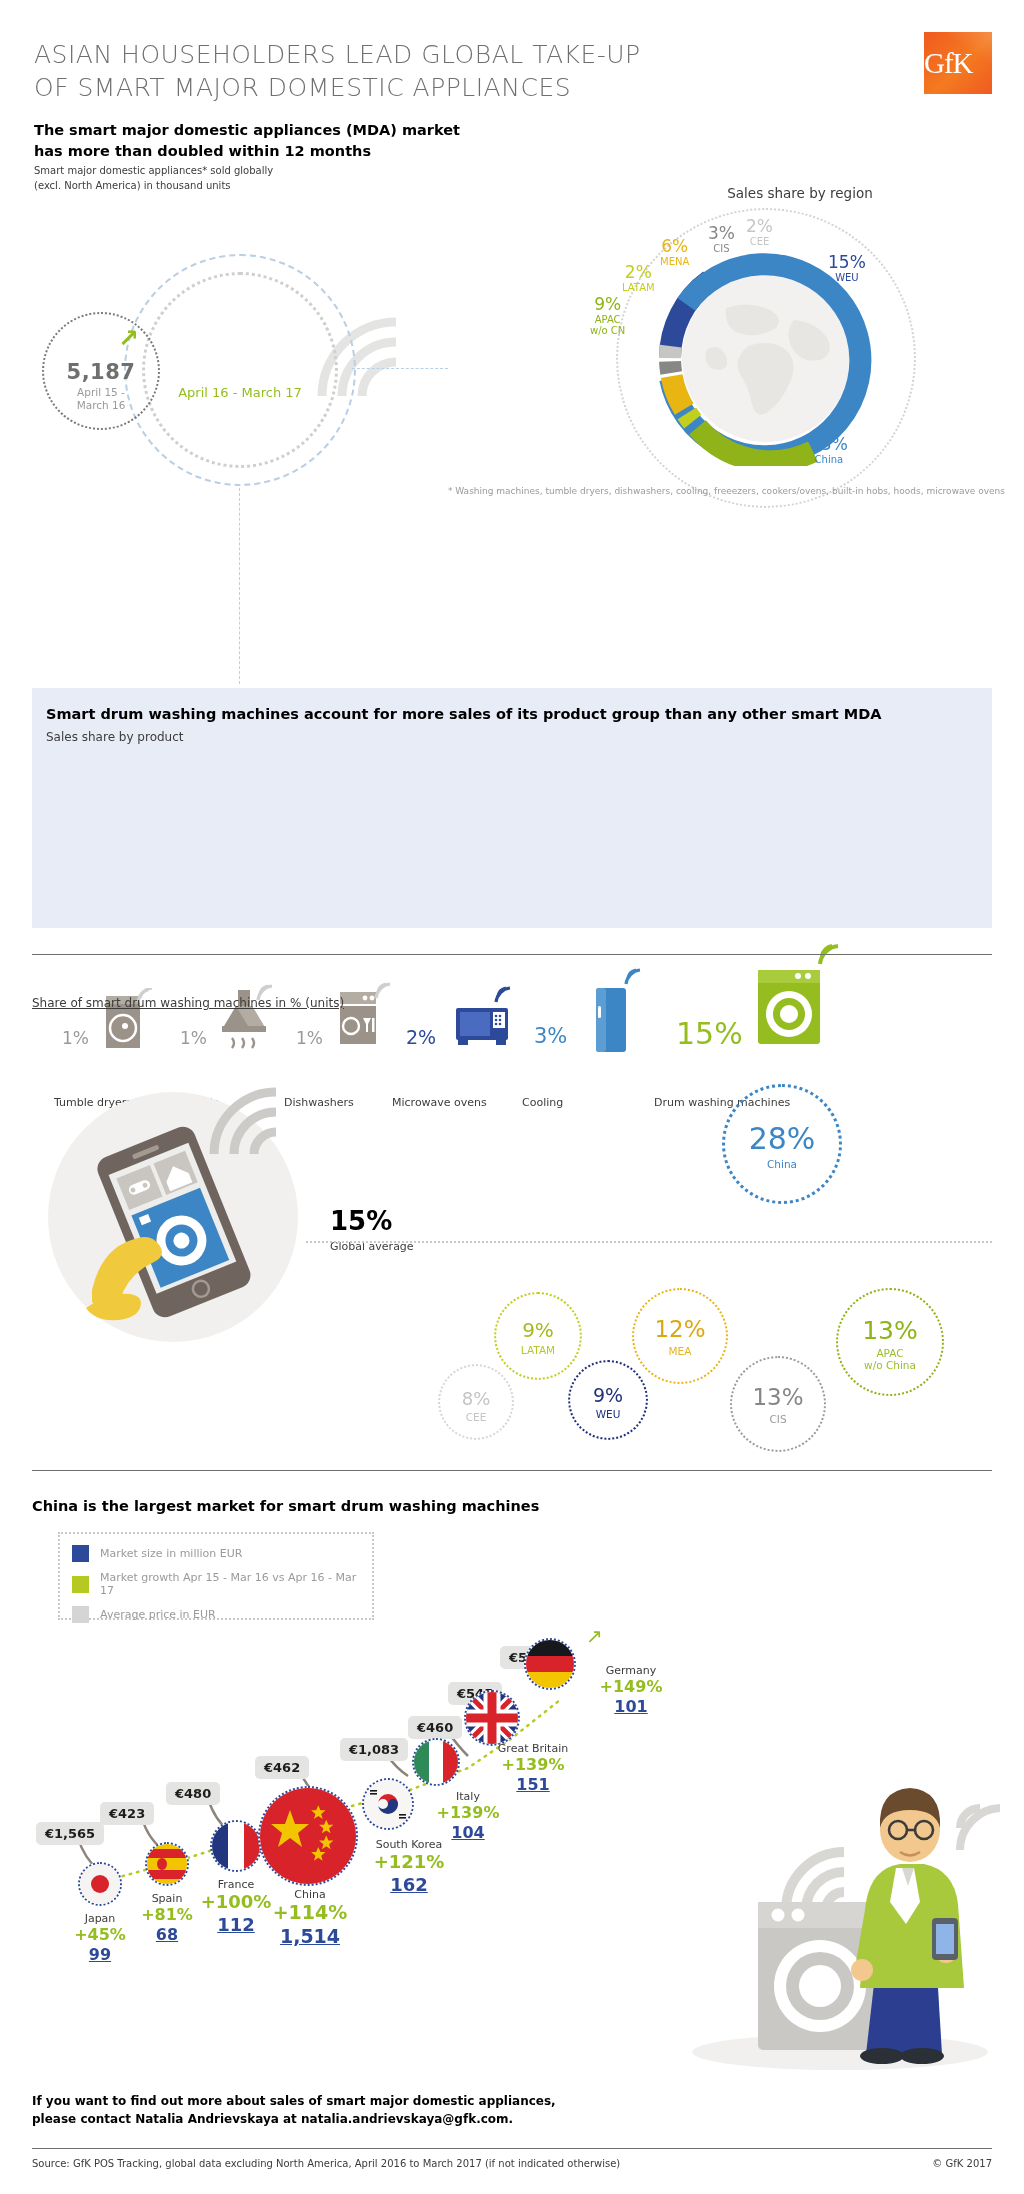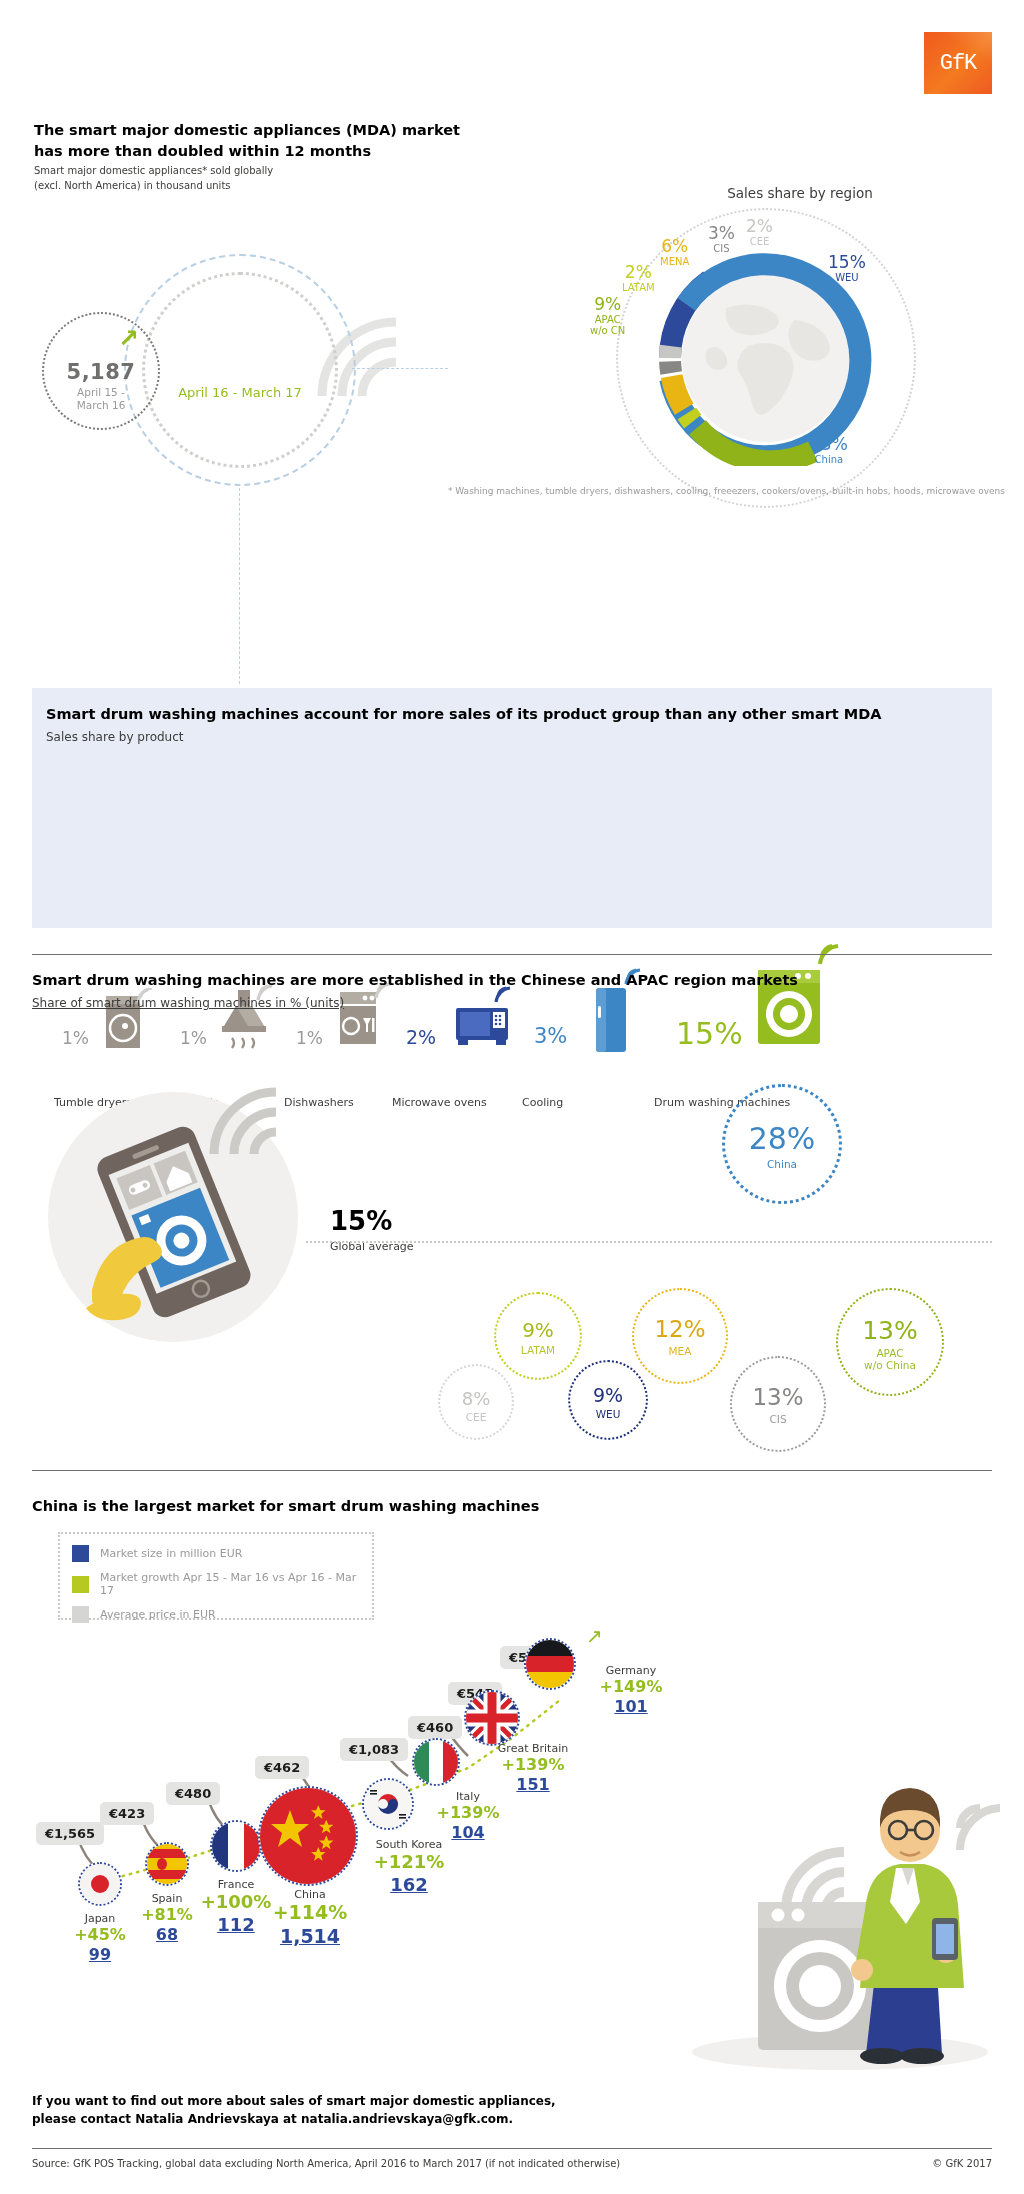--- a/index.html
+++ b/index.html
@@ -26,22 +26,22 @@
     background: linear-gradient(135deg,#f05a1e 0%, #f47a20 55%, #ef5a21 100%);
     overflow: hidden;
   }
   .logo .shine {
     position:absolute; right:-10px; top:-18px; width:56px; height:70px;
     background: linear-gradient(200deg, rgba(255,255,255,.28) 0%, rgba(255,255,255,0) 55%);
     transform: rotate(12deg);
   }
   .logo .txt {
     position:absolute; left:0; right:0; top:50%; transform:translateY(-50%);
-    text-align:center; color:#fff; font-size:22px; font-weight:400;
-    letter-spacing:-1px; font-family:Liberation Mono, monospace;
+    text-align:left; color:#fff; font-size:29px; font-weight:400;
+    letter-spacing:-1px; font-family:Liberation Serif, serif;
   }
 
   
   .s1-head {
     position:absolute; left:34px; top:120px;
     font-size:14.5px; font-weight:bold; line-height:1.45; color:#000;
   }
   .s1-sub {
     position:absolute; left:34px; top:164px;
     font-size:10px; line-height:1.45; color:#3c3c3b;
@@ -187,20 +187,24 @@
   }
   .foot-rule { position:absolute; left:32px; top:2148px; width:960px; height:0; border-top:1px solid #6f6f6e; }
   .src { position:absolute; left:32px; top:2158px; font-size:10px; color:#3c3c3b; }
   .cpy { position:absolute; right:32px; top:2158px; font-size:10px; color:#3c3c3b; }
 </style>
 </head>
 <body>
 
 <div class="page">
 
+  <div class="hdr-title">
+    <div>ASIAN HOUSEHOLDERS LEAD GLOBAL TAKE-UP</div>
+    <div>OF SMART MAJOR DOMESTIC APPLIANCES</div>
+  </div>
   <div class="logo">
     <div class="shine"></div>
     <div class="txt">GfK</div>
   </div>
 
   <div class="s1-head">
     <div>The smart major domestic appliances (MDA) market</div>
     <div>has more than doubled within 12 months</div>
   </div>
   <div class="s1-sub">
@@ -413,21 +417,20 @@
         <g fill="none" stroke="#95bd20" stroke-width="4">
           <path d="M72 20 A20 20 0 0 1 90 2"></path>
           <path d="M74 12 A12 12 0 0 1 84 2"></path>
         </g>
       </svg>
       <div class="plbl" style="left:622px; top:176px;">Drum washing machines</div>
     </div>
   </div>
 
   <div class="rule" style="top:954px; width:960px;"></div>
-  <div class="s3-head">Smart drum washing machines are more established in the Chinese and APAC region markets</div>
   <div class="s3-sub">Share of smart drum washing machines in % (units)</div>
 
   <div class="phone-circle">
     <svg width="250" height="250" viewBox="0 0 250 250">
       <g transform="rotate(-22 125 125)">
         <rect x="72" y="44" width="104" height="172" rx="13" fill="#6f655e"></rect>
         <rect x="81" y="62" width="86" height="128" fill="#ededeb"></rect>
         <rect x="110" y="52" width="28" height="5" rx="2.5" fill="#a39a92"></rect>
         <circle cx="124" cy="202" r="8" fill="none" stroke="#a39a92" stroke-width="2.5"></circle>
         <rect x="87" y="68" width="36" height="34" fill="#c9c6c2"></rect>

